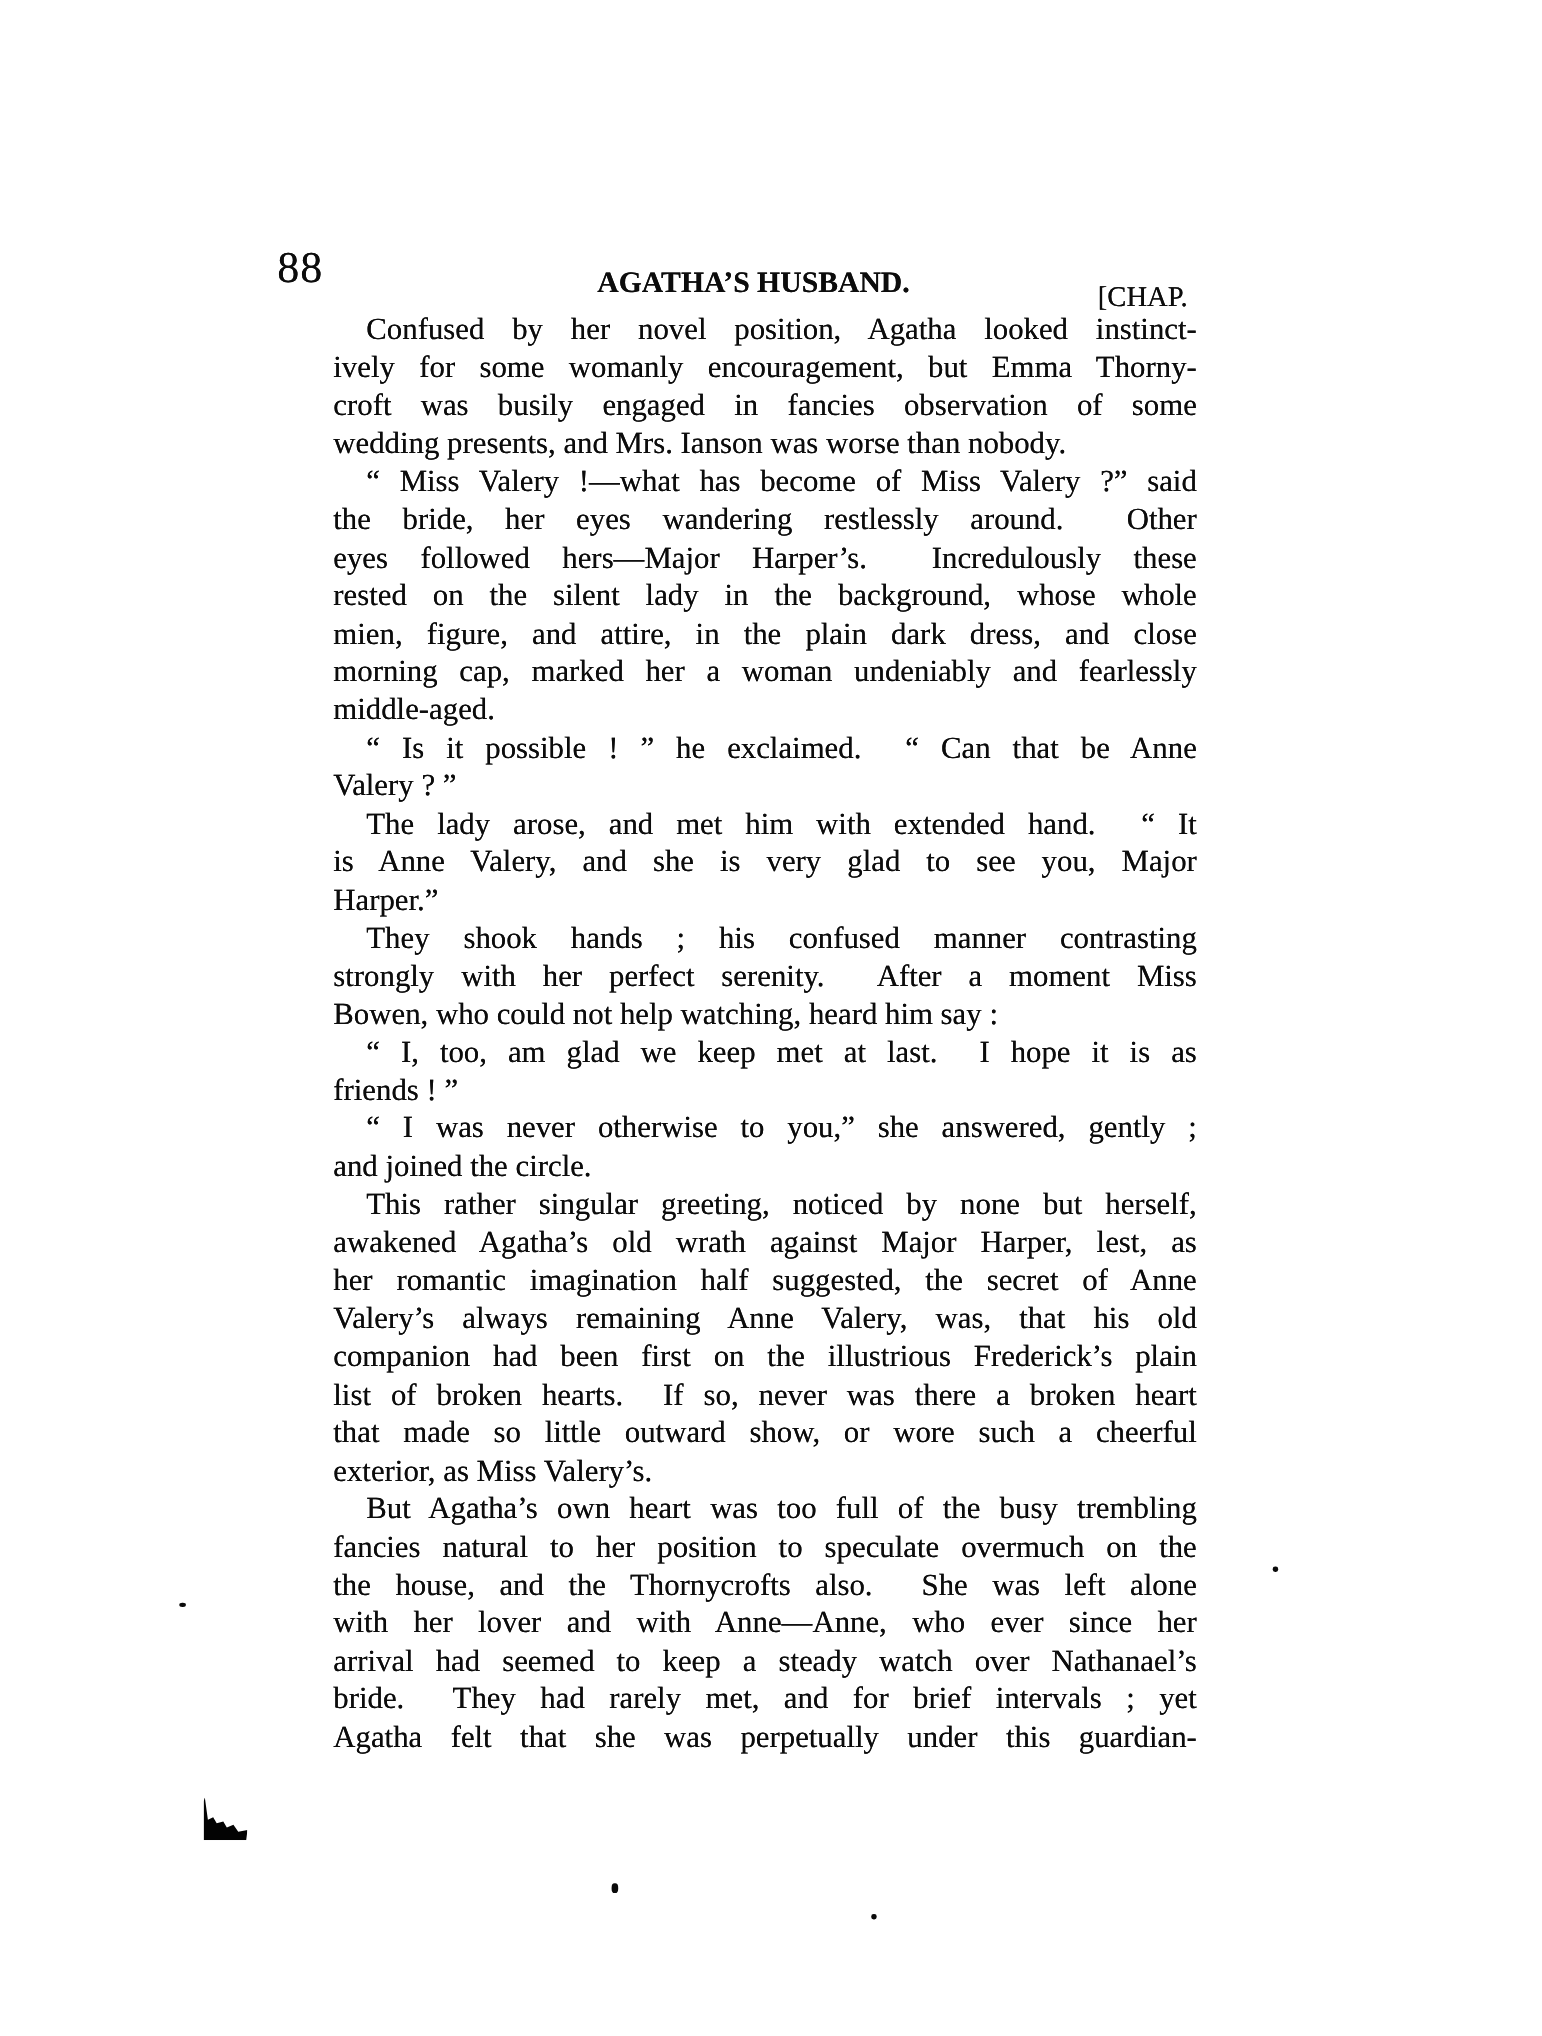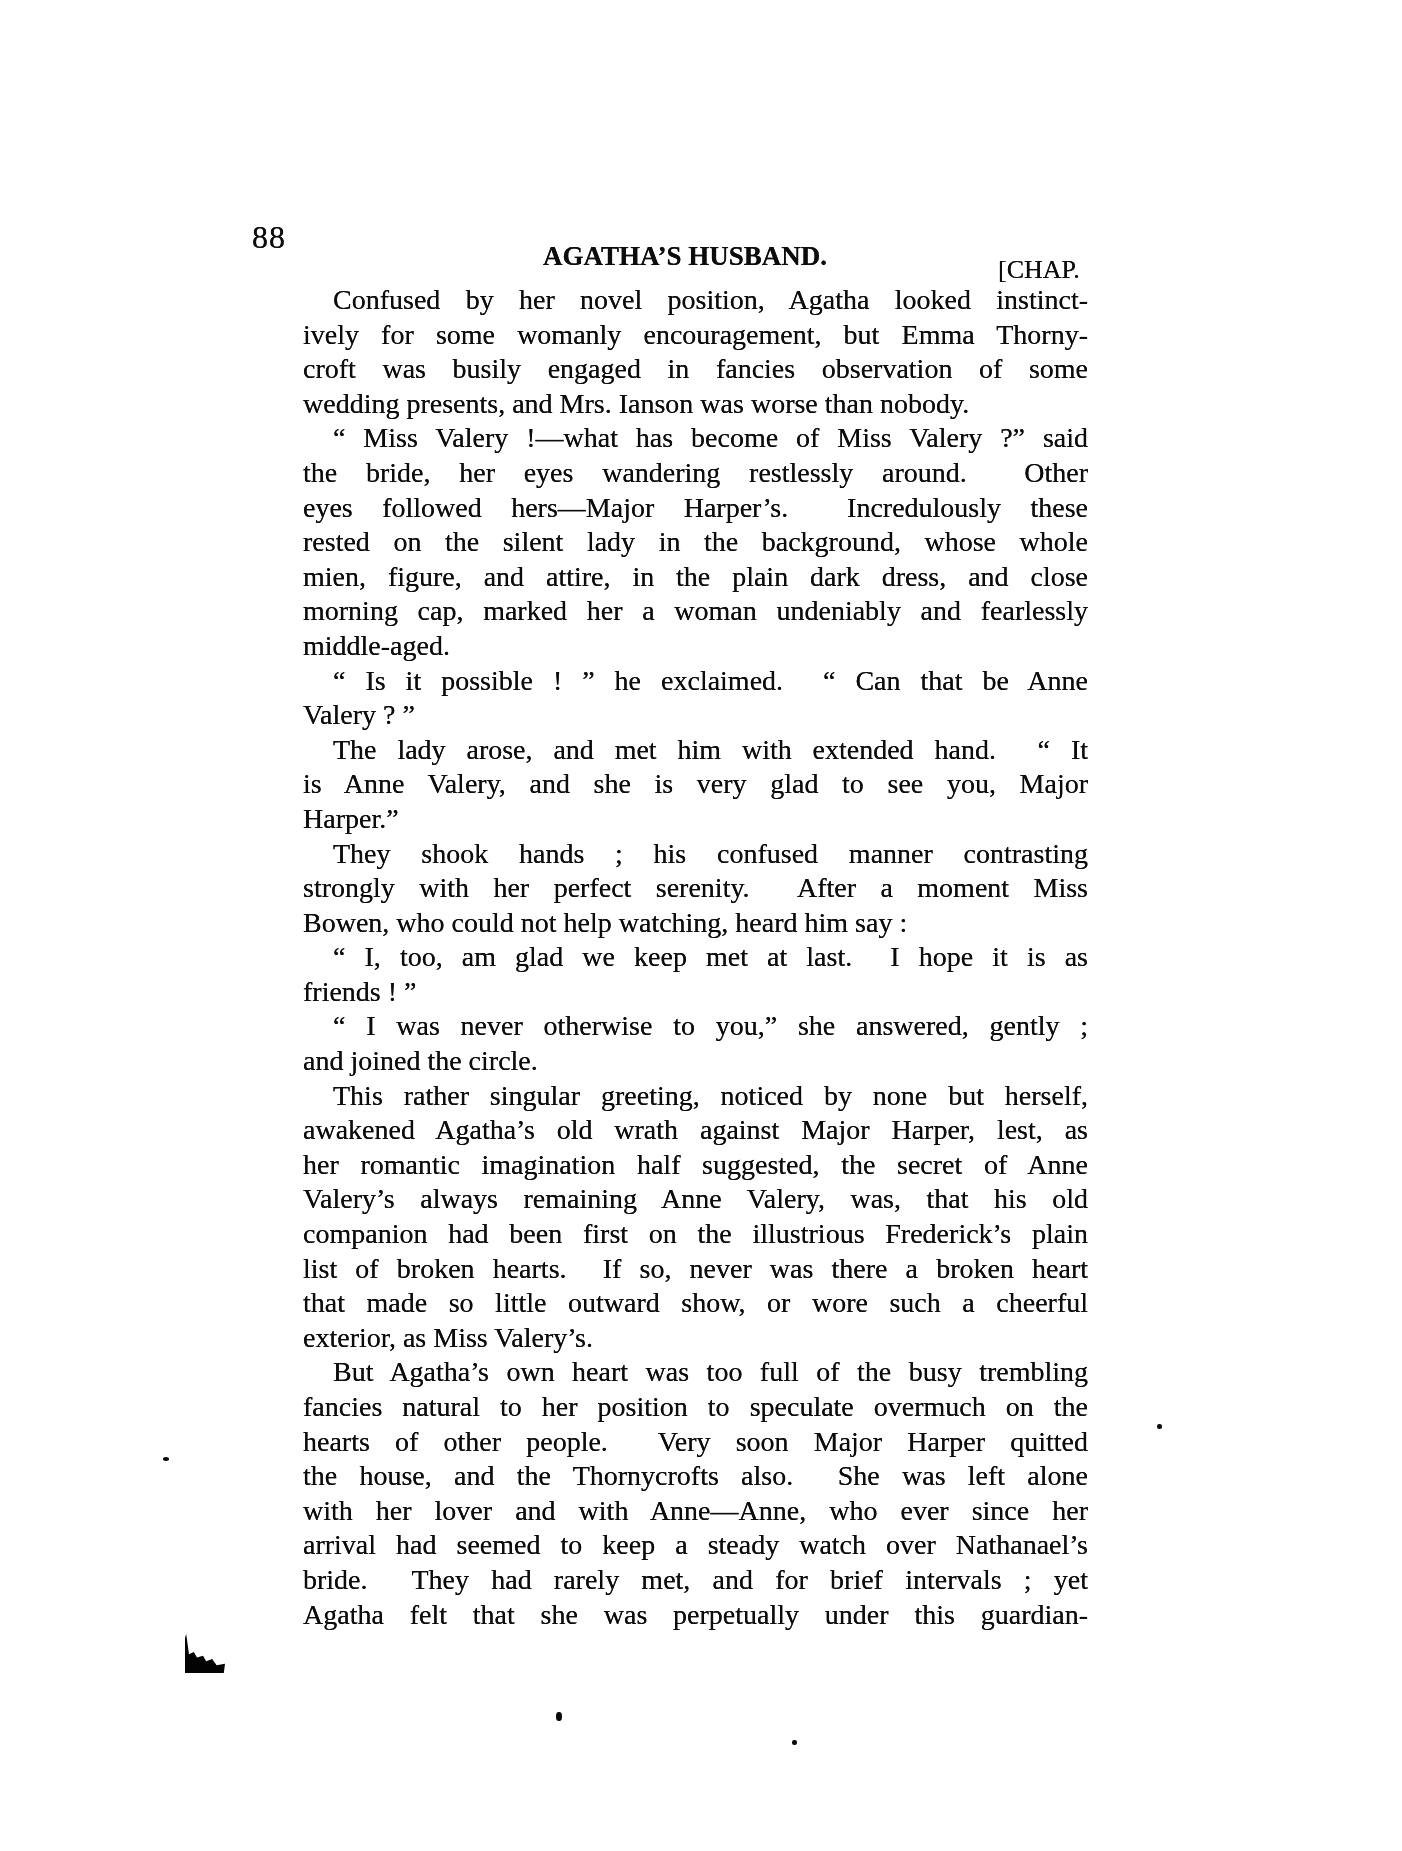--- a/index.html
+++ b/index.html
@@ -9,21 +9,21 @@
     height: 1851px;
     background: #ffffff;
     font-family: "Liberation Serif", "DejaVu Serif", serif;
     color: #0c0c0c;
     overflow: hidden;
     text-shadow: 0 0 0.5px rgba(0,0,0,0.85); 
   }
   .page-number {
     position: absolute;
     left: 252px; top: 219px;
-    font-size: 32px;
+    font-size: 40px;
     letter-spacing: 1px;
   }
   .running-title {
     position: absolute;
     left: 543px; top: 219px;
     font-size: 27px;
     font-weight: bold;
     letter-spacing: 0px;
     white-space: nowrap;
     margin-top: 22px;
@@ -99,21 +99,20 @@
       <div class="line indent">This rather singular greeting, noticed by none but herself,</div>
       <div class="line">awakened Agatha’s old wrath against Major Harper, lest, as</div>
       <div class="line">her romantic imagination half suggested, the secret of Anne</div>
       <div class="line">Valery’s always remaining Anne Valery, was, that his old</div>
       <div class="line">companion had been first on the illustrious Frederick’s plain</div>
       <div class="line">list of broken hearts.  If so, never was there a broken heart</div>
       <div class="line">that made so little outward show, or wore such a cheerful</div>
       <div class="line last">exterior, as Miss Valery’s.</div>
       <div class="line indent">But Agatha’s own heart was too full of the busy trembling</div>
       <div class="line">fancies natural to her position to speculate overmuch on the</div>
-      <div class="line">hearts of other people.  Very soon Major Harper quitted</div>
       <div class="line">the house, and the Thornycrofts also.  She was left alone</div>
       <div class="line">with her lover and with Anne—Anne, who ever since her</div>
       <div class="line">arrival had seemed to keep a steady watch over Nathanael’s</div>
       <div class="line">bride.  They had rarely met, and for brief intervals ; yet</div>
       <div class="line">Agatha felt that she was perpetually under this guardian-</div>
     </div>
 
   <div>
     <div class="ink-blob" style="left: 185px; top: 1634px; width: 40px; height: 39px;"></div>
   <div class="speck" style="left: 1157px; top: 1424px; width: 5px; height: 5px;"></div>

